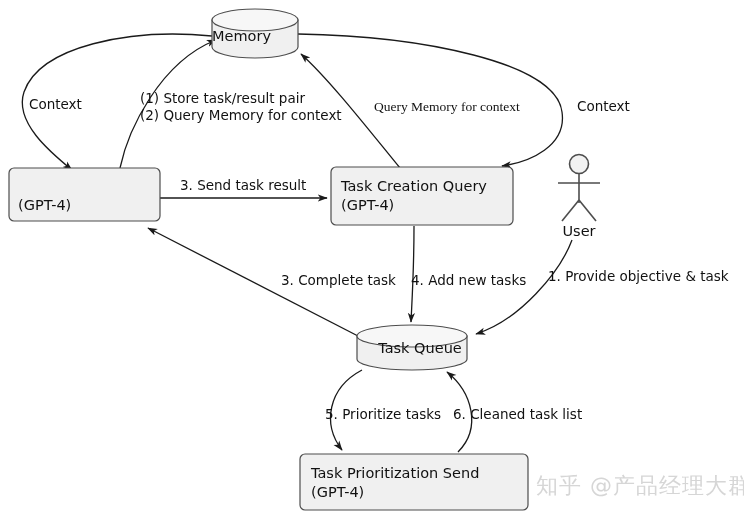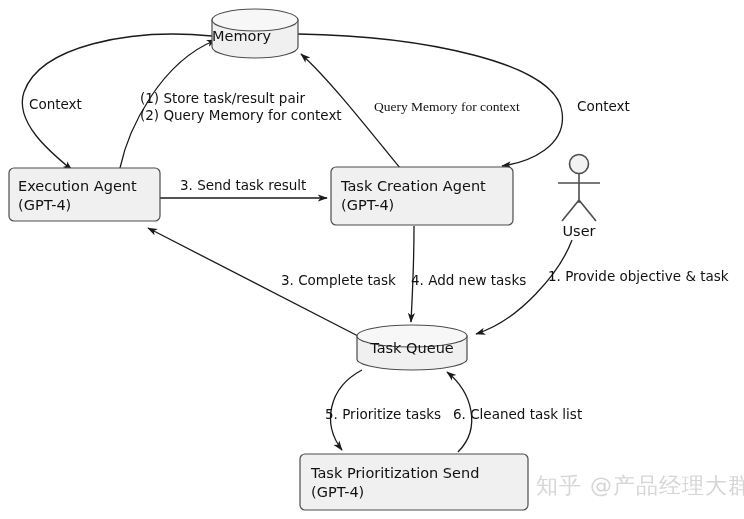--- a/index.html
+++ b/index.html
@@ -130,26 +130,25 @@
       <circle class="stick-head" cx="579" cy="164" r="9.5"></circle>
       <line class="stick" x1="579" y1="174" x2="579" y2="203"></line>
       <line class="stick" x1="558" y1="183" x2="600" y2="183"></line>
       <line class="stick" x1="579" y1="200" x2="562" y2="221"></line>
       <line class="stick" x1="579" y1="200" x2="596" y2="221"></line>
     </g>
   </svg>
 
   <div class="node-label" style="left:212px; top:27px; width:86px; ">Memory</div>
 
-  <div class="node-label" style="left:357px; top:339px; width:110px; text-align:center;">Task Queue</div>
+  <div class="node-label" style="left:357px; top:339px; width:110px; text-align:center;padding-left:8px;">Task Queue</div>
 
-  <div class="node-label" style="left:18px; top:177px;">Execution Agent</div>
   <div class="node-label" style="left:18px; top:196px;">(GPT-4)</div>
 
-  <div class="node-label" style="left:341px; top:177px;">Task Creation Agent</div>
+  <div class="node-label" style="left:341px; top:177px;">Task Creation Query</div>
   <div class="node-label" style="left:341px; top:196px;">(GPT-4)</div>
 
   <div class="node-label" style="left:311px; top:464px;">Task Prioritization Send</div>
   <div class="node-label" style="left:311px; top:483px;">(GPT-4)</div>
 
   <div class="node-label" style="left:557px; top:222px; width:44px; text-align:center;">User</div>
 
   <div class="edge-label" style="left:29px; top:96px;">Context</div>
 
   <div class="edge-label" style="left:140px; top:90px;">(1) Store task/result pair</div>

